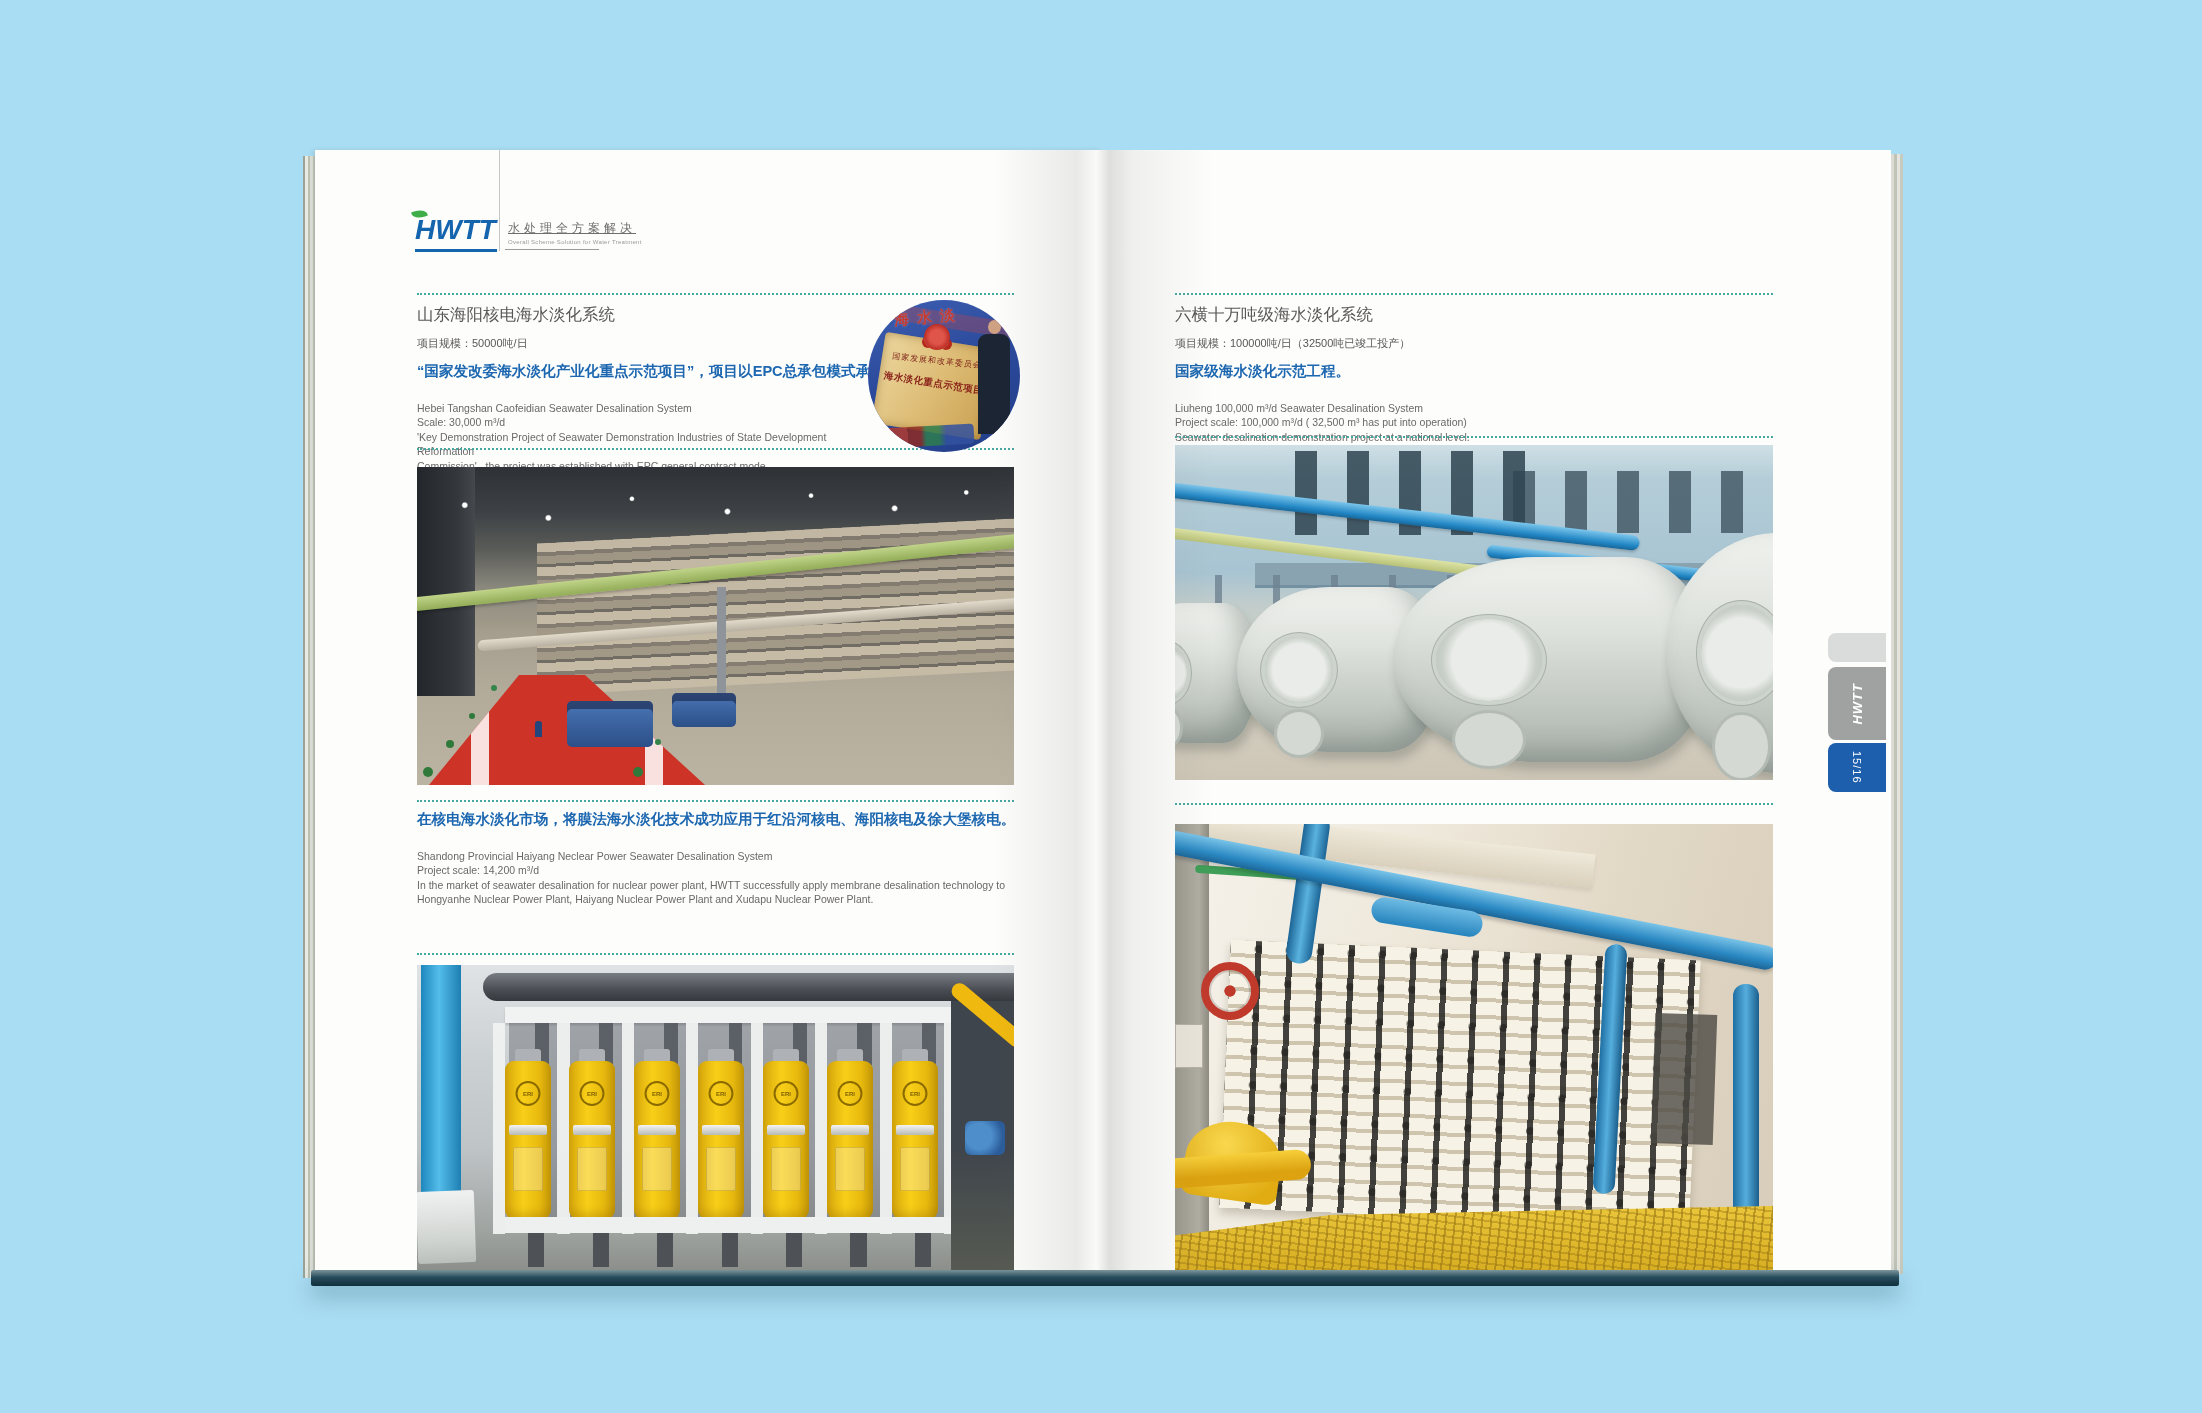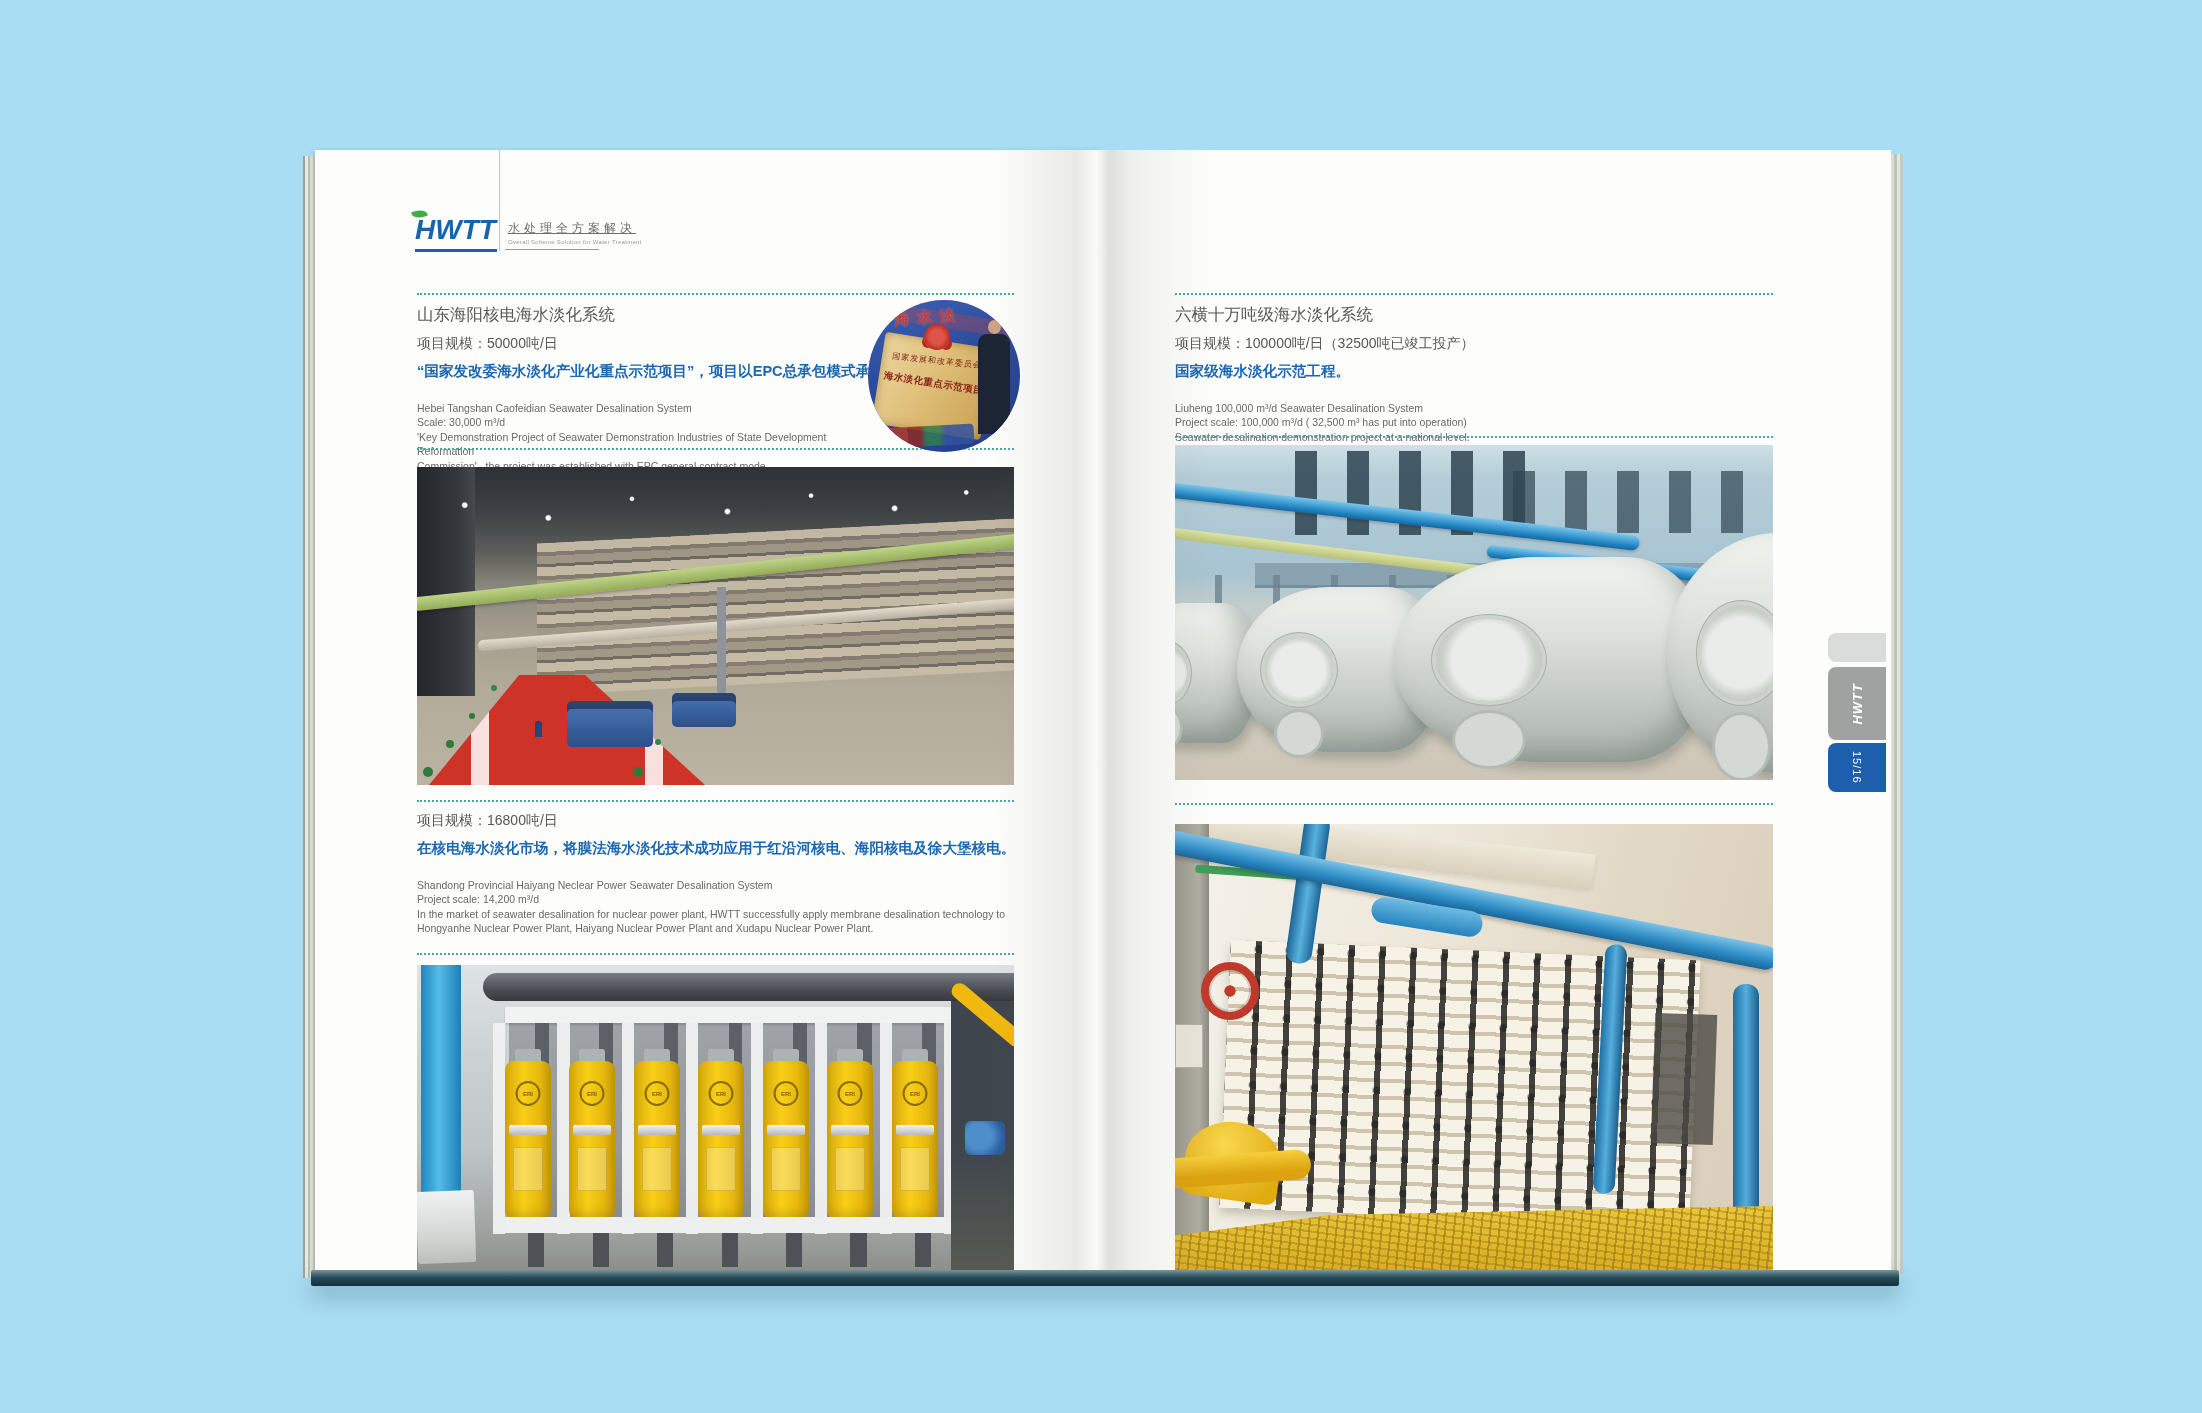--- a/index.html
+++ b/index.html
@@ -32,21 +32,21 @@
   .tagline { position:absolute; left:193px; top:70px; }
   .tagline-cn { font-size:12px; color:#6f6e6e; letter-spacing:4px;text-decoration:underline; }
   .tagline-en { margin-top:2px; font-size:6px; color:#9b9a9a; letter-spacing:.3px; }
   .tagline-underline { position:absolute; left:190px; top:99px; width:94px; height:1px; background:#9b9b9b; }
 
   
   .section { position:absolute; }
   .dots { border-top:2px dotted #45a89f; height:0; }
   .dots-abs { position:absolute; left:0; right:0; }
   .sec-title { margin-top:8px; font-size:16.5px; line-height:22px; color:#595757; }
-  .sec-scale { margin-top:7px; font-size:14px; line-height:22px; color:#595757; }
+  .sec-scale { margin-top:7px; font-size:11px; line-height:22px; color:#595757; }
   .sec-highlight { margin-top:7px; font-size:14.6px; line-height:20px; font-weight:bold; color:#1c67b0; white-space:nowrap; }
   .sec-en { margin-top:20px; font-size:10.5px; line-height:14.4px; color:#6a6868; }
   .sec-en-narrow { max-width:452px; }
 
   #sec-caofeidian { left:102px; top:143px; width:597px; }
   #sec-caofeidian .dots-b { top:155px; }
   #sec-caofeidian .photo { top:174px; height:318px; }
   #sec-haiyang { left:102px; top:650px; width:597px; }
   #sec-haiyang .dots-b { top:153px; }
   #sec-haiyang .photo { top:165px; height:305px; }
@@ -262,21 +262,20 @@
           <div class="l1-carpet"></div>
           <div class="l1-plants"></div>
           <div class="l1-pump p1"></div>
           <div class="l1-pump p2"></div>
           <div class="l1-person"></div>
         </div>
       </div>
 
       <div class="section" id="sec-haiyang">
         <div class="dots"></div>
-        <div class="sec-scale">项目规模：16800吨/日</div>
         <div class="sec-highlight">在核电海水淡化市场，将膜法海水淡化技术成功应用于红沿河核电、海阳核电及徐大堡核电。</div>
         <div class="sec-en">
           <div>Shandong Provincial Haiyang Neclear Power Seawater Desalination System</div>
           <div>Project scale: 14,200 m³/d</div>
           <div>In the market of seawater desalination for nuclear power plant, HWTT successfully apply membrane desalination technology to</div>
           <div>Hongyanhe Nuclear Power Plant, Haiyang Nuclear Power Plant and Xudapu Nuclear Power Plant.</div>
         </div>
         <div class="dots dots-abs dots-b"></div>
         <div class="photo photo-l2">
           <div class="l2-dark"></div>

